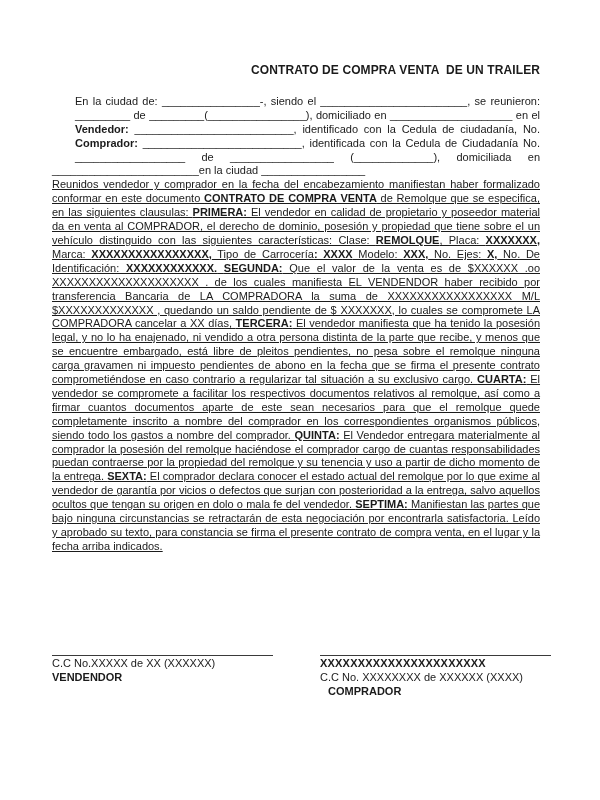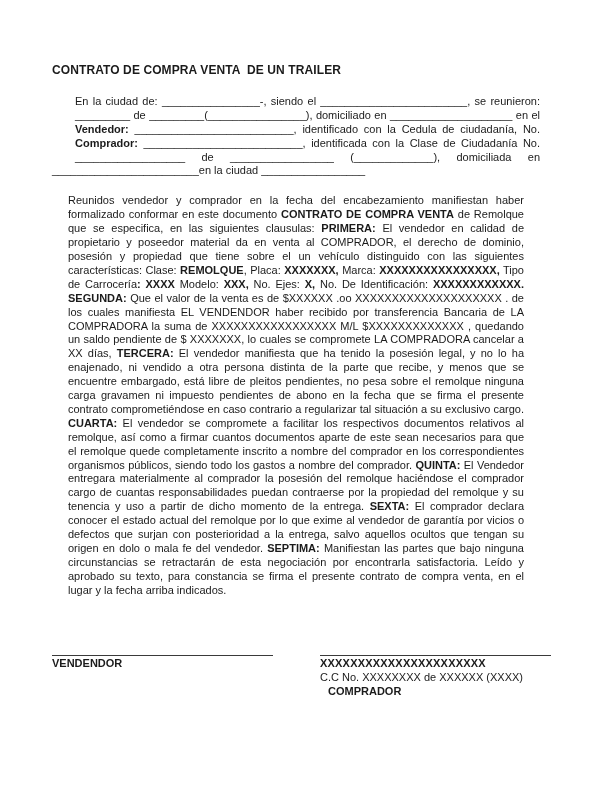--- a/index.html
+++ b/index.html
@@ -7,56 +7,57 @@
     position:relative; width:600px; height:800px; margin:0 auto;
     background:#ffffff; overflow:hidden;
     font-family:"Liberation Sans","DejaVu Sans",sans-serif;
     color:#1b1b1b;
   }
   .content {
     position:absolute; left:52px; top:64px; width:488px;
     font-size:11px; line-height:13.9px;
   }
   .title {
-    font-weight:700; font-size:12px; text-align:left;
+    font-weight:700; font-size:12px; text-align:right;
     white-space:pre; letter-spacing:0.1px;
     margin:0 0 17px 0;
   }
   .hline { text-align:justify; }
   .hline.j { text-align-last:justify;margin-left:23px; }
-  .body-par { margin:16px; text-align:justify; }
+  .body-par { margin:0; text-align:justify;text-decoration:underline; }
   .seg-b { font-weight:700; }
   .sig { position:absolute; top:655px; font-size:11px; line-height:13.8px; }
   .sig-left  { left:52px;  width:221px; }
   .sig-right { left:320px; width:231px; }
   .sig-rule { border-top:1px solid #3a3a3a; height:0; margin-bottom:1px; }
   .sig-name { font-weight:700; letter-spacing:0.2px; white-space:nowrap; }
   .sig-cc { white-space:nowrap; }
   .sig-role { font-weight:700; }
   .sig-right .sig-role { padding-left:8px; }
 </style>
 </head>
 <body>
 
 <div class="page">
   <div class="content">
     <div class="title">CONTRATO DE COMPRA VENTA  DE UN TRAILER</div>
     <div class="header">
         <div class="hline j"><span>En la ciudad de: ________________-, siendo el ________________________, se reunieron:</span></div>
         <div class="hline j"><span>_________ de _________(________________), domiciliado en ____________________ en el</span></div>
         <div class="hline j"><span class="seg-b">Vendedor: </span><span>__________________________, identificado con la Cedula de ciudadanía, No.</span></div>
-        <div class="hline j"><span class="seg-b">Comprador: </span><span>__________________________, identificada con la Clase de Ciudadanía No.</span></div>
+        <div class="hline j"><span class="seg-b">Comprador: </span><span>__________________________, identificada con la Cedula de Ciudadanía No.</span></div>
         <div class="hline j"><span>__________________ de _________________ (_____________), domiciliada en</span></div>
         <div class="hline"><span>________________________en la ciudad _________________</span></div>
       </div>
     <p class="body-par"><span>Reunidos vendedor y comprador en la fecha del encabezamiento manifiestan haber formalizado conformar en este documento </span><span class="seg-b">CONTRATO DE COMPRA VENTA</span><span> de Remolque que se especifica, en las siguientes clausulas: </span><span class="seg-b">PRIMERA:</span><span> El vendedor en calidad de propietario y poseedor material da en venta al COMPRADOR, el derecho de dominio, posesión y propiedad que tiene sobre el un vehículo distinguido con las siguientes características: Clase: </span><span class="seg-b">REMOLQUE</span><span>, Placa: </span><span class="seg-b">XXXXXXX,</span><span> Marca: </span><span class="seg-b">XXXXXXXXXXXXXXXX,</span><span> Tipo de Carrocería</span><span class="seg-b">: XXXX</span><span> Modelo: </span><span class="seg-b">XXX,</span><span> No. Ejes: </span><span class="seg-b">X,</span><span> No. De Identificación: </span><span class="seg-b">XXXXXXXXXXXX.</span><span> </span><span class="seg-b">SEGUNDA:</span><span> Que el valor de la venta es de $XXXXXX .oo XXXXXXXXXXXXXXXXXXXX . de los cuales manifiesta EL VENDENDOR haber recibido por transferencia Bancaria de LA COMPRADORA la suma de XXXXXXXXXXXXXXXXX M/L $XXXXXXXXXXXXX , quedando un saldo pendiente de $ XXXXXXX, lo cuales se compromete LA COMPRADORA cancelar a XX días, </span><span class="seg-b">TERCERA:</span><span> El vendedor manifiesta que ha tenido la posesión legal, y no lo ha enajenado, ni vendido a otra persona distinta de la parte que recibe, y menos que se encuentre embargado, está libre de pleitos pendientes, no pesa sobre el remolque ninguna carga gravamen ni impuesto pendientes de abono en la fecha que se firma el presente contrato comprometiéndose en caso contrario a regularizar tal situación a su exclusivo cargo. </span><span class="seg-b">CUARTA:</span><span> El vendedor se compromete a facilitar los respectivos documentos relativos al remolque, así como a firmar cuantos documentos aparte de este sean necesarios para que el remolque quede completamente inscrito a nombre del comprador en los correspondientes organismos públicos, siendo todo los gastos a nombre del comprador. </span><span class="seg-b">QUINTA:</span><span> El Vendedor entregara materialmente al comprador la posesión del remolque haciéndose el comprador cargo de cuantas responsabilidades puedan contraerse por la propiedad del remolque y su tenencia y uso a partir de dicho momento de la entrega. </span><span class="seg-b">SEXTA:</span><span> El comprador declara conocer el estado actual del remolque por lo que exime al vendedor de garantía por vicios o defectos que surjan con posterioridad a la entrega, salvo aquellos ocultos que tengan su origen en dolo o mala fe del vendedor. </span><span class="seg-b">SEPTIMA:</span><span> Manifiestan las partes que bajo ninguna circunstancias se retractarán de esta negociación por encontrarla satisfactoria. Leído y aprobado su texto, para constancia se firma el presente contrato de compra venta, en el lugar y la fecha arriba indicados.</span></p>
   </div>
 
   <div class="sig sig-left">
     <div class="sig-rule"></div>
+    <div class="sig-cc">C.C No.XXXXX de XX (XXXXXX)</div>
     <div class="sig-role">VENDENDOR</div>
   </div>
 
   <div class="sig sig-right">
     <div class="sig-rule"></div>
     <div class="sig-name">XXXXXXXXXXXXXXXXXXXXXX</div>
     <div class="sig-cc">C.C No. XXXXXXXX de XXXXXX (XXXX)</div>
     <div class="sig-role">COMPRADOR</div>
   </div>
 </div>

